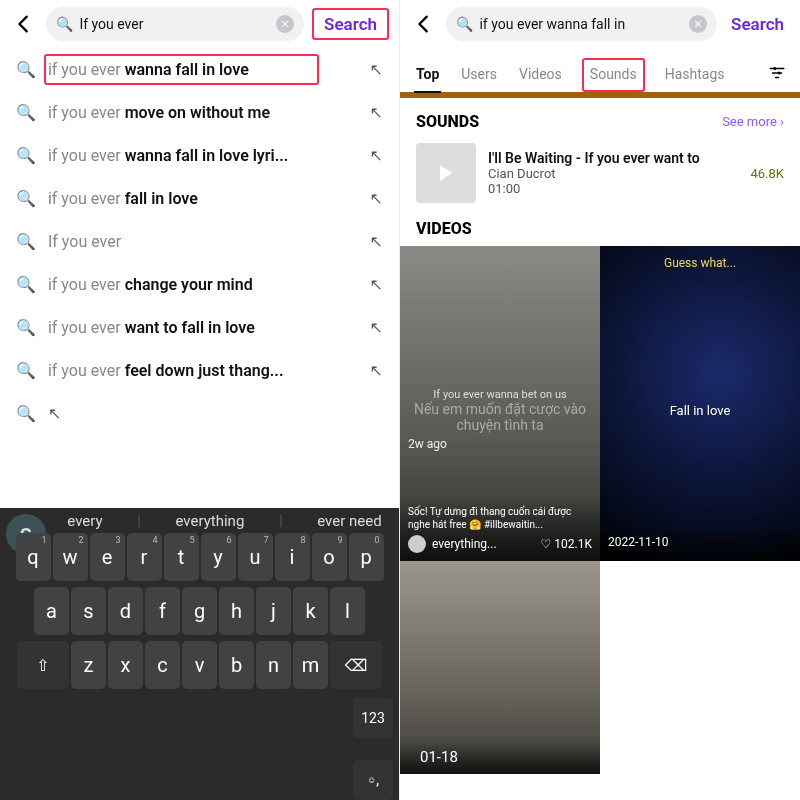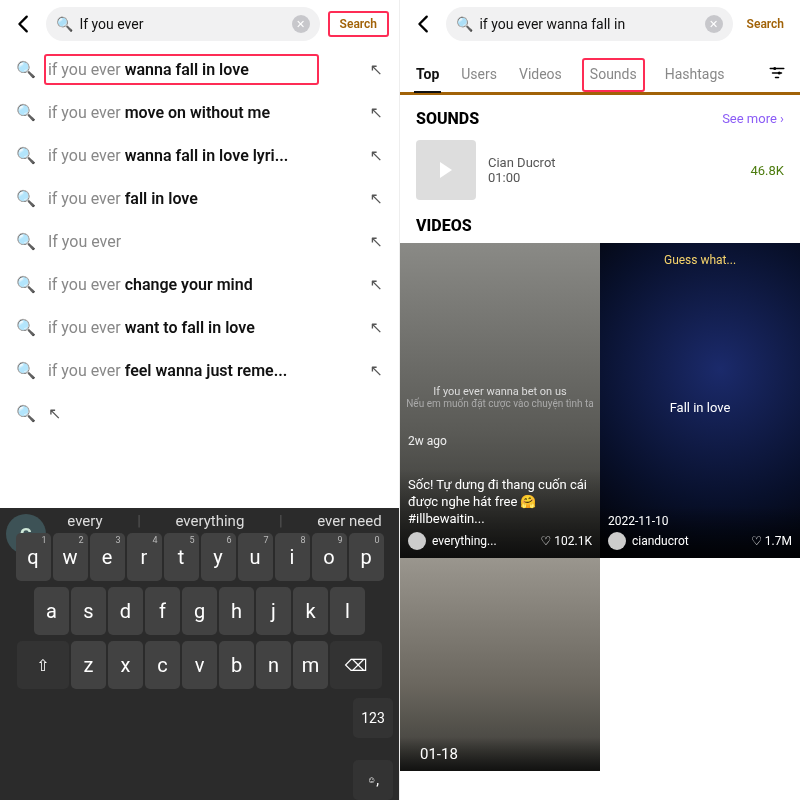--- a/index.html
+++ b/index.html
@@ -7,21 +7,21 @@
 .pane { width: 50%; height: 100%; position: relative; overflow: hidden; }
 .pane-left { border-right: 1px solid #eee; }
 
 
 .search-row { display: flex; align-items: center; padding: 8px 10px; gap: 8px; height: 48px; }
 .back-btn { width: 28px; height: 28px; display: flex; align-items: center; justify-content: center; font-size: 20px; font-weight: bold; cursor: pointer; }
 .search-box { flex: 1; background: #f1f1f2; border-radius: 24px; height: 34px; display: flex; align-items: center; padding: 0 10px; gap: 6px; }
 .search-box .mag { font-size: 14px; color: #555; }
 .search-input { flex: 1; border: none; background: transparent; font-size: 14px; outline: none; color: #111; }
 .clear-btn { width: 18px; height: 18px; border-radius: 50%; background: #c7c7cb; color: #fff; display: flex; align-items: center; justify-content: center; font-size: 11px; cursor: pointer; }
-.search-btn { color: #a16207; font-weight: 600; font-size: 12px; cursor: pointer; padding: 4px 6px; }
+.search-btn { color: #6d28d9; font-weight: 600; font-size: 17px; cursor: pointer; padding: 4px 6px; }
 .search-btn.framed { border: 2px solid #fe2c55; border-radius: 3px; padding: 4px 10px; }
 
 
 .suggest-list { display: flex; flex-direction: column; }
 .suggest-item { display: flex; align-items: center; padding: 12px 16px; gap: 12px; cursor: pointer; }
 .suggest-item .mag { color: #111; font-size: 16px; }
 .suggest-text { flex: 1; font-size: 16px; color: #111; white-space: nowrap; overflow: hidden; text-overflow: ellipsis; }
 .suggest-text .light { color: #888; font-weight: 400; }
 .suggest-text .bold { color: #111; font-weight: 600; }
 .arrow-up { color: #555; font-size: 16px; transform: rotate(0deg); }
@@ -37,21 +37,21 @@
 .key-row { display: flex; justify-content: center; gap: 2px; padding: 3px 4px; }
 .key { position: relative; width: 35px; height: 48px; background: #424242; border-radius: 5px; display: flex; align-items: center; justify-content: center; font-size: 20px; cursor: pointer; }
 .key sup { position: absolute; top: 2px; right: 4px; font-size: 9px; color: #bbb; }
 .key.wide { width: 52px; background: #333; font-size: 16px; }
 .key.space { flex: 1; background: #555; font-size: 14px; color: #eee; }
 .key.search { width: 50px; height: 50px; border-radius: 50%; background: #1a73e8; font-size: 20px; }
 .bottom-row { display: flex; align-items: flex-end; gap: 22px; padding: 6px 6px 10px 6px; flex-direction: column; }
 .bottom-row .sm { width: 40px; height: 40px; display: flex; align-items: center; justify-content: center; font-size: 14px; background: #333; border-radius: 5px; cursor: pointer; }
 
 
-.tabs { display: flex; align-items: center; gap: 18px; padding: 10px 14px 0 14px; font-size: 14px; color: #888; border-bottom: 3px solid #a16207; position: relative; }
+.tabs { display: flex; align-items: center; gap: 18px; padding: 10px 14px 0 14px; font-size: 14px; color: #888; border-bottom: 6px solid #a16207; position: relative; }
 .tab { padding: 8px 2px 10px 2px; cursor: pointer; position: relative; }
 .tab.active { color: #111; font-weight: 700; }
 .tab.active::after { content: ""; position: absolute; left: 0; right: 0; bottom: -1px; height: 2px; background: #111; }
 .tab.framed { border: 2px solid #fe2c55; border-radius: 3px; padding: 6px 6px 8px 6px; }
 .filter-icon { margin-left: auto; font-size: 16px; color: #111; cursor: pointer; }
 
 .section-hdr { display: flex; align-items: center; justify-content: space-between; padding: 14px 16px 8px 16px; }
 .section-title { font-weight: 800; font-size: 16px; }
 .see-more { color: #8b5cf6; font-size: 13px; cursor: pointer; }
 
@@ -64,28 +64,28 @@
 
 .videos-grid { display: flex; flex-wrap: wrap; }
 .video-tile { width: 50%; aspect-ratio: 197/310; position: relative; background: #4c1d95; color: #fff; overflow: hidden; }
 .video-tile.half { aspect-ratio: 197/210; }
 .video-tile .bg { position: absolute; inset: 0; }
 .bg1 { background: linear-gradient(180deg,#8a8a86 0%,#5a5a56 60%,#2e2e2b 100%); }
 .bg2 { background: radial-gradient(circle at 60% 40%, #1b2a6b 0%, #08102b 60%, #000 100%); }
 .bg3 { background: linear-gradient(180deg,#9a968e 0%,#6a665e 60%,#3a3a36 100%); }
 .video-tile .overlay { position: absolute; left: 0; right: 0; bottom: 0; padding: 8px; background: linear-gradient(180deg, rgba(0,0,0,0) 0%, rgba(0,0,0,0.7) 100%); font-size: 12px; }
 .video-tile .date-top { position: absolute; left: 8px; bottom: 110px; font-size: 12px; color: #eee; }
-.video-tile .cap { font-size: 13px; line-height: 1.3; margin-bottom: 4px; display: -webkit-box; -webkit-line-clamp: 3; -webkit-box-orient: vertical; overflow: hidden; }
+.video-tile .cap { font-size: 10px; line-height: 1.3; margin-bottom: 4px; display: -webkit-box; -webkit-line-clamp: 3; -webkit-box-orient: vertical; overflow: hidden; }
 .video-tile .meta { display: flex; align-items: center; gap: 6px; font-size: 12px; }
 .avatar { width: 18px; height: 18px; border-radius: 50%; background: #ccc; display: inline-block; }
 .likes { margin-left: auto; }
 .small-text { position: absolute; top: 10px; left: 0; right: 0; text-align: center; color: #f5d36b; font-size: 12px; }
 .mid-text { position: absolute; top: 50%; left: 0; right: 0; text-align: center; font-size: 13px; }
 .mid-text2 { position: absolute; top: 45%; left: 0; right: 0; text-align: center; font-size: 11px; color: #ddd; }
-.sub-text { font-size: 10px; color: #aaa; }
+.sub-text { font-size: 14px; color: #aaa; }
 </style>
 </head>
 <body>
 
 <div class="pane pane-left">
   <div class="search-row">
     <div class="back-btn">
       <svg width="22" height="22" viewBox="0 0 24 24">
           <path d="M15 4l-8 8 8 8" stroke="#000" stroke-width="2.5" fill="none" stroke-linecap="round" stroke-linejoin="round"></path>
         </svg>
@@ -129,21 +129,21 @@
       <span class="suggest-text"><span class="light">if you ever </span><span class="bold">change your mind</span></span>
       <span class="arrow-up">↖</span>
     </div>
     <div class="suggest-item">
       <span class="mag">🔍</span>
       <span class="suggest-text"><span class="light">if you ever </span><span class="bold">want to fall in love</span></span>
       <span class="arrow-up">↖</span>
     </div>
     <div class="suggest-item">
       <span class="mag">🔍</span>
-      <span class="suggest-text"><span class="light">if you ever </span><span class="bold">feel wanna just reme...</span></span>
+      <span class="suggest-text"><span class="light">if you ever </span><span class="bold">feel down just thang...</span></span>
       <span class="arrow-up">↖</span>
     </div>
     <div class="suggest-item">
       <span class="mag">🔍</span>
       <span class="arrow-up">↖</span>
     </div>
   </div>
 
   <div class="keyboard">
     <div class="g-circle">G</div>
@@ -265,20 +265,21 @@
   <div class="section-hdr">
     <span class="section-title">SOUNDS</span>
     <span class="see-more"><span>See more</span> ›</span>
   </div>
 
   <div class="sound-row">
     <div class="sound-thumb">
         <div class="play"></div>
       </div>
     <div class="sound-meta">
+      <div class="sound-title">I'll Be Waiting - If you ever want to</div>
       <div>Cian Ducrot</div>
       <div>01:00</div>
     </div>
     <div class="count">46.8K</div>
   </div>
 
   <div class="section-hdr" style="padding-top:6px;">
     <span class="section-title">VIDEOS</span>
   </div>
 
@@ -299,25 +300,20 @@
         </div>
       </div>
     </div>
 
     <div class="video-tile">
       <div class="bg bg2"></div>
       <div class="small-text">Guess what...</div>
       <div class="mid-text">Fall in love</div>
       <div class="overlay">
         <div style="font-size:12px;margin-bottom:4px;">2022-11-10</div>
-        <div class="meta">
-          <span class="avatar"></span>
-          <span>cianducrot</span>
-          <span class="likes">♡ <span>1.7M</span></span>
-        </div>
       </div>
     </div>
 
     <div class="video-tile half">
       <div class="bg bg3"></div>
       <div class="overlay">
         <div style="font-size:15px;margin-left:12px;">01-18</div>
       </div>
     </div>
     <div class="video-tile half" style="background:#fff;"></div>

